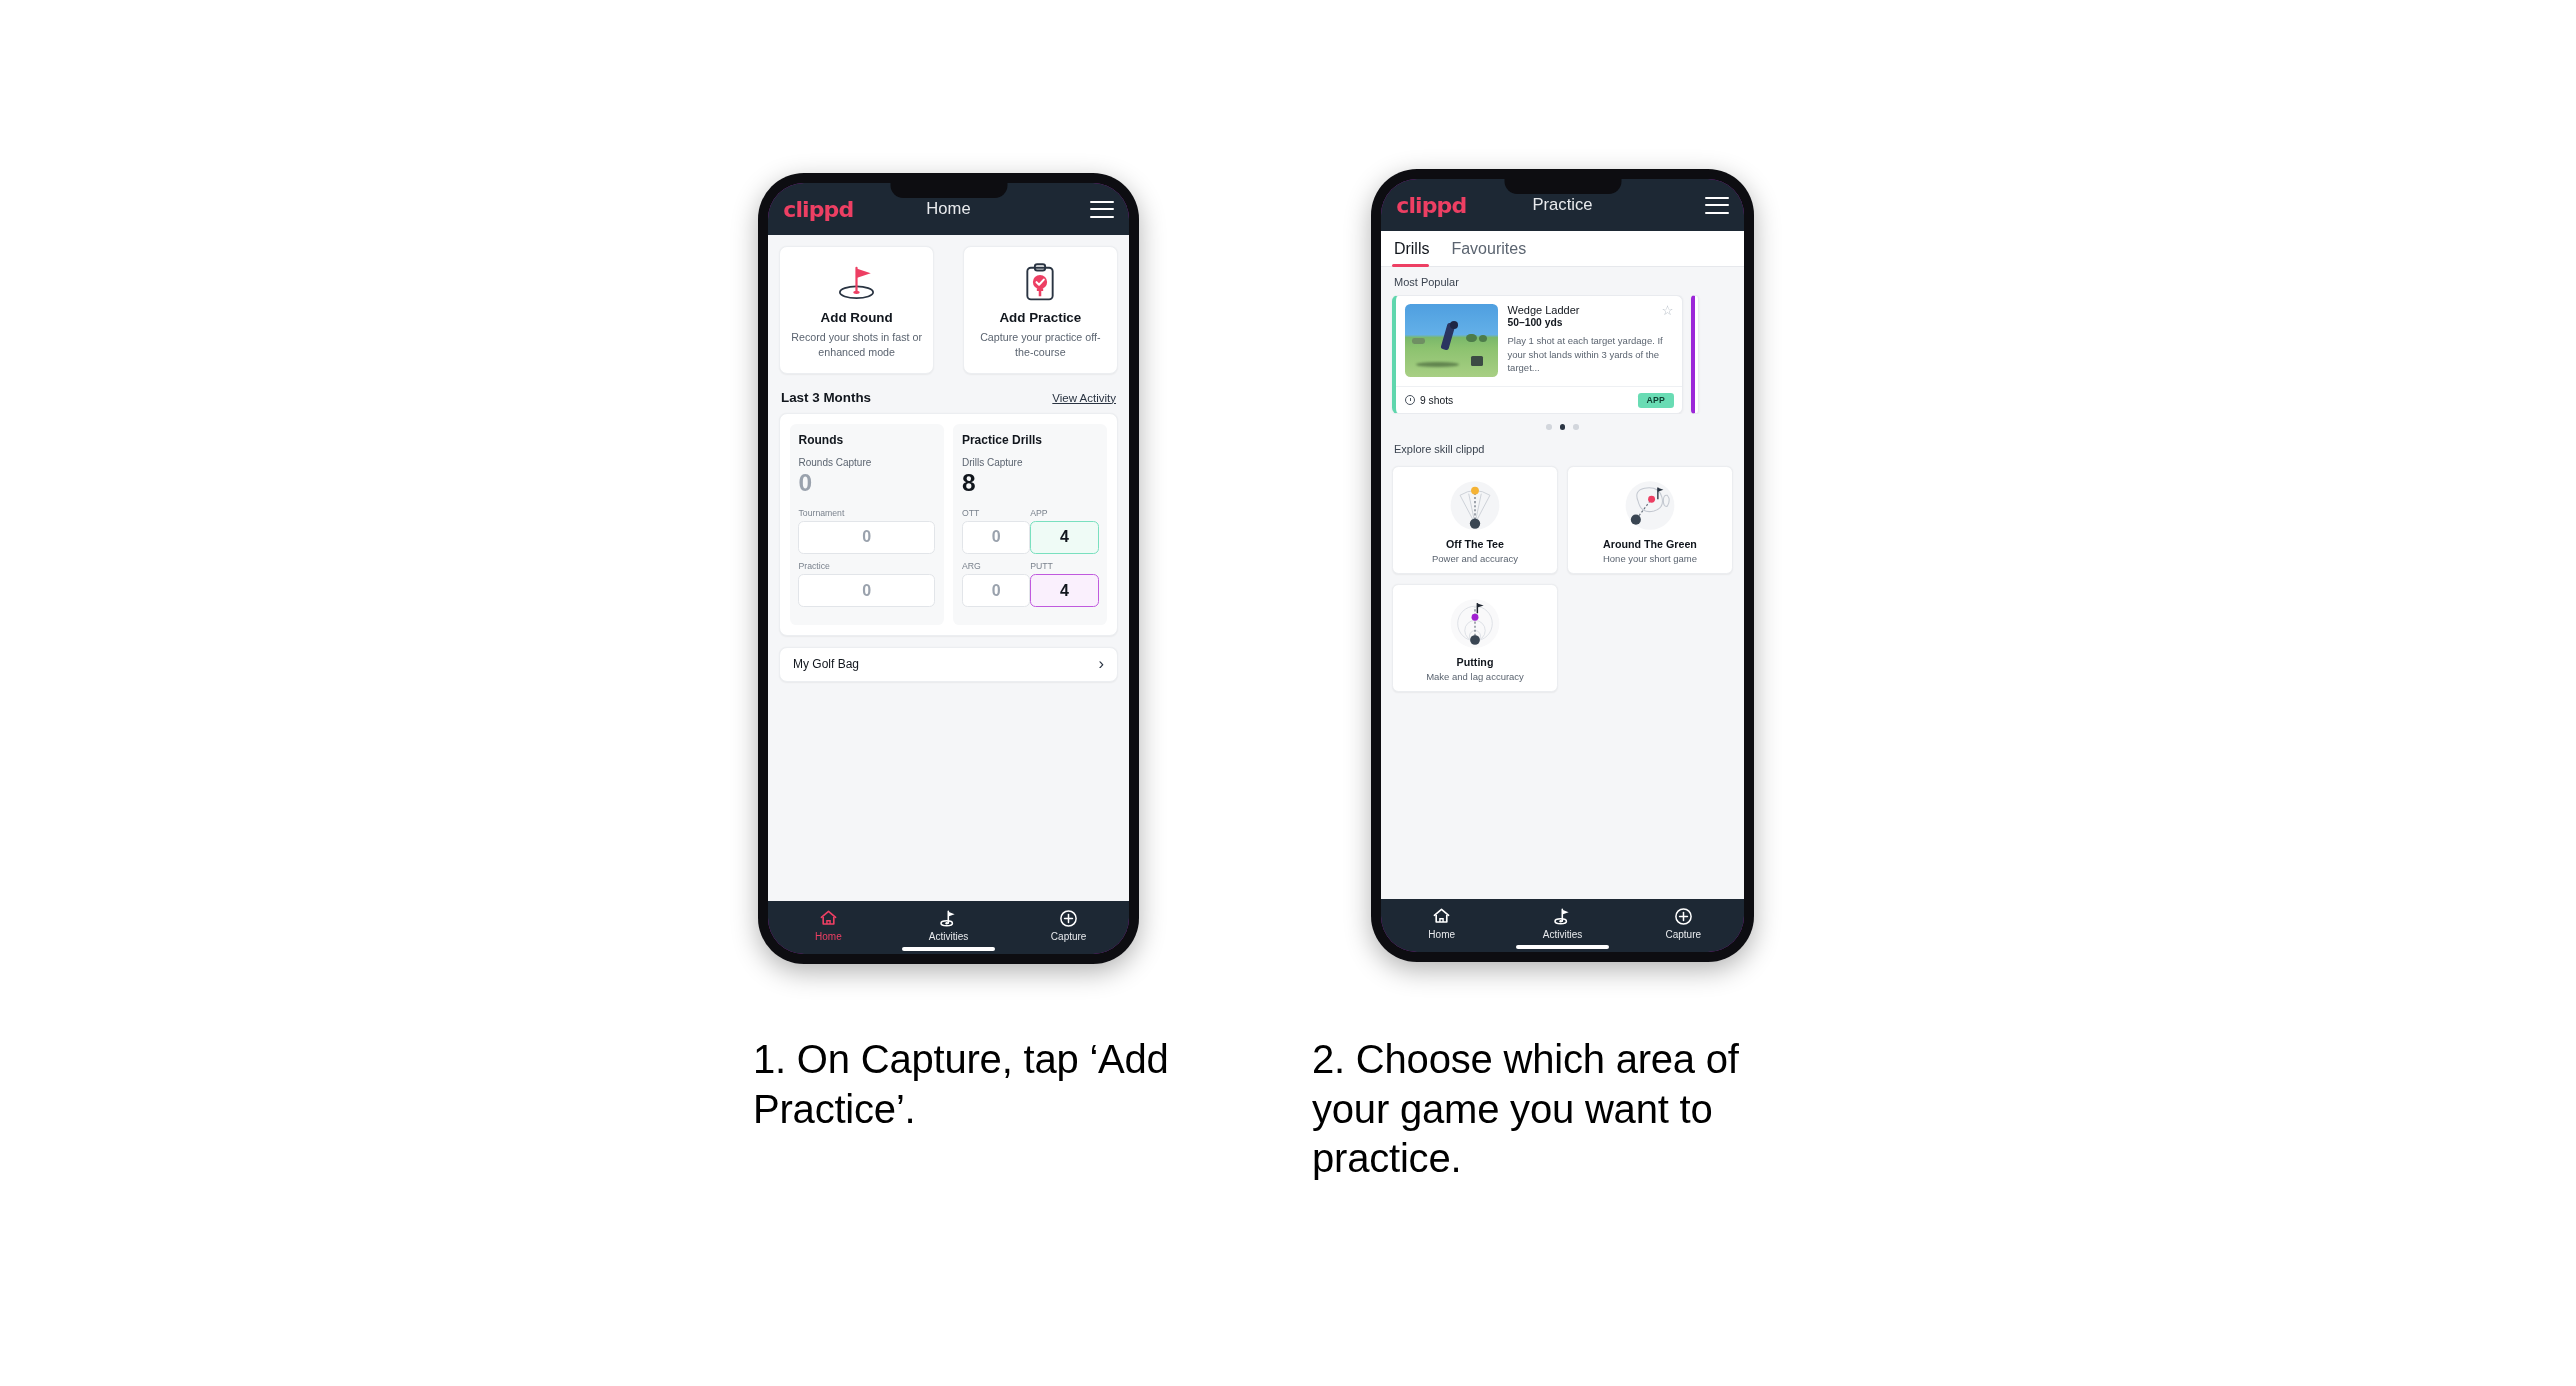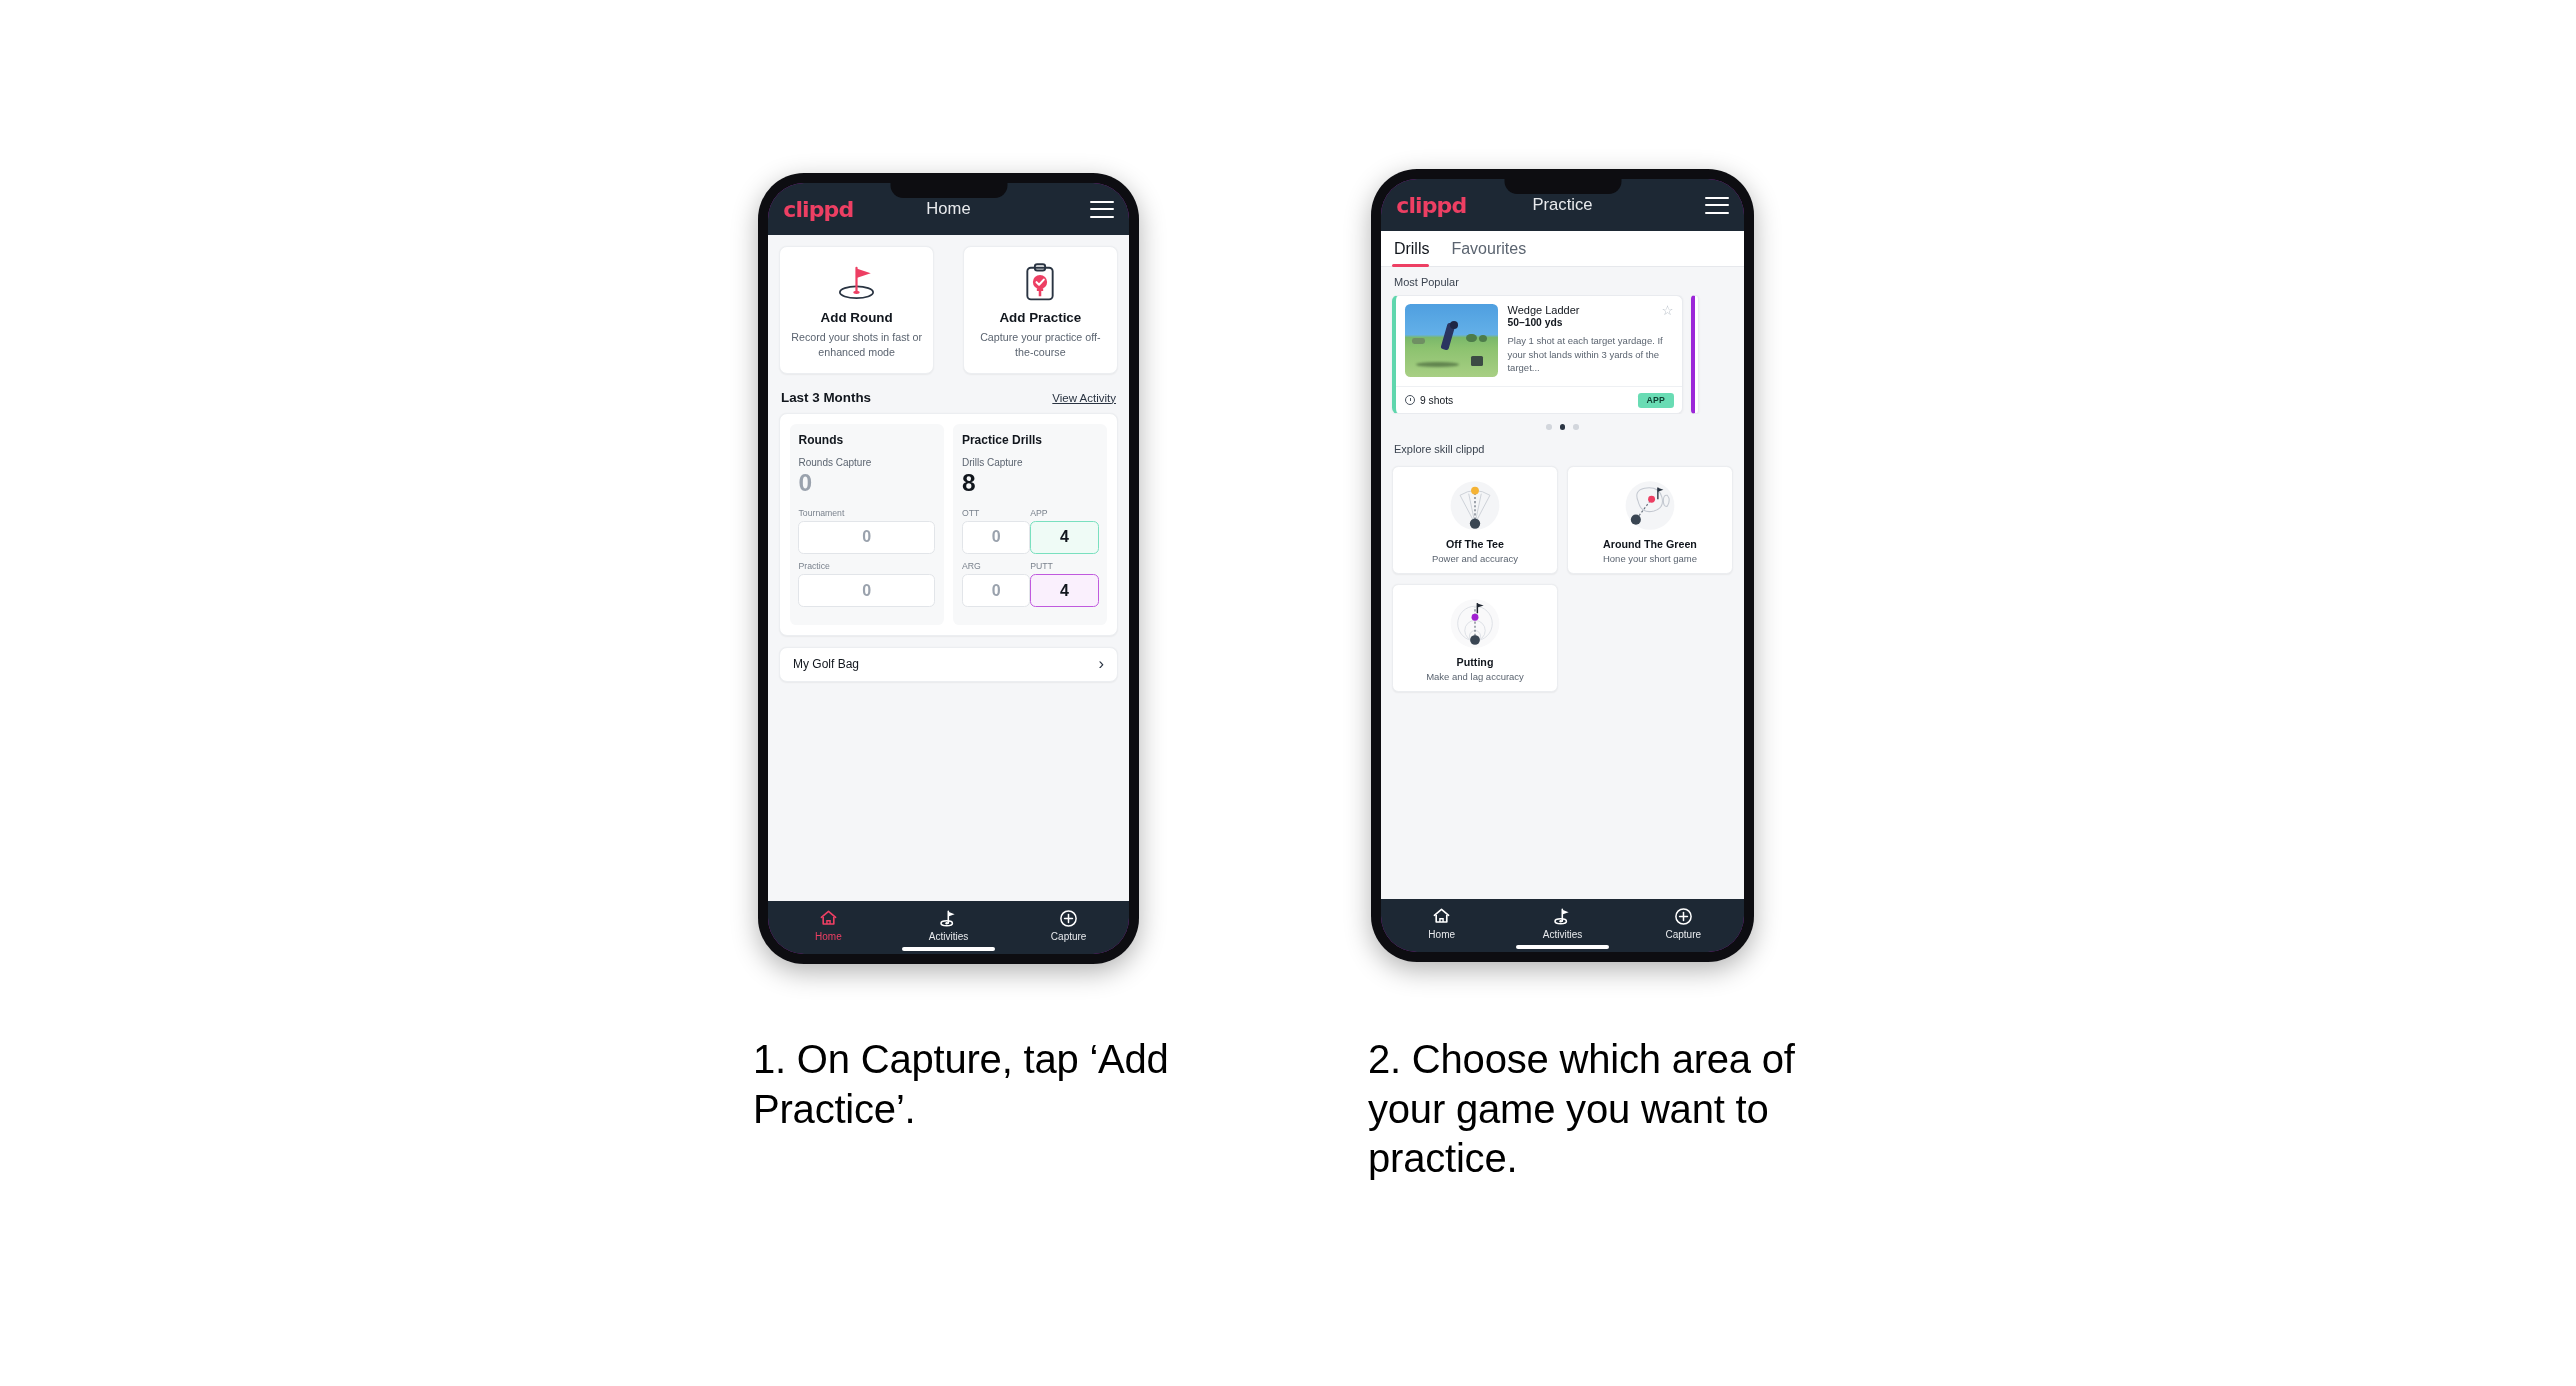--- a/index.html
+++ b/index.html
@@ -522,16 +522,16 @@
             <div class="nav-label">Capture</div>
           </div>
         </div>
         <div class="home-bar"></div>
       </div>
     </div>
   </div>
 
   <div class="caption" style="left:753px; top:1035px; width:443px;">1. On Capture, tap ‘Add Practice’.</div>
 
-  <div class="caption" style="left:1368px; top:1035px; width:475px;">2. Choose which area of your game you want to practice.</div>
+  <div class="caption" style="left:1312px; top:1035px; width:475px;">2. Choose which area of your game you want to practice.</div>
 
 </div>
 
 
 </body></html>

